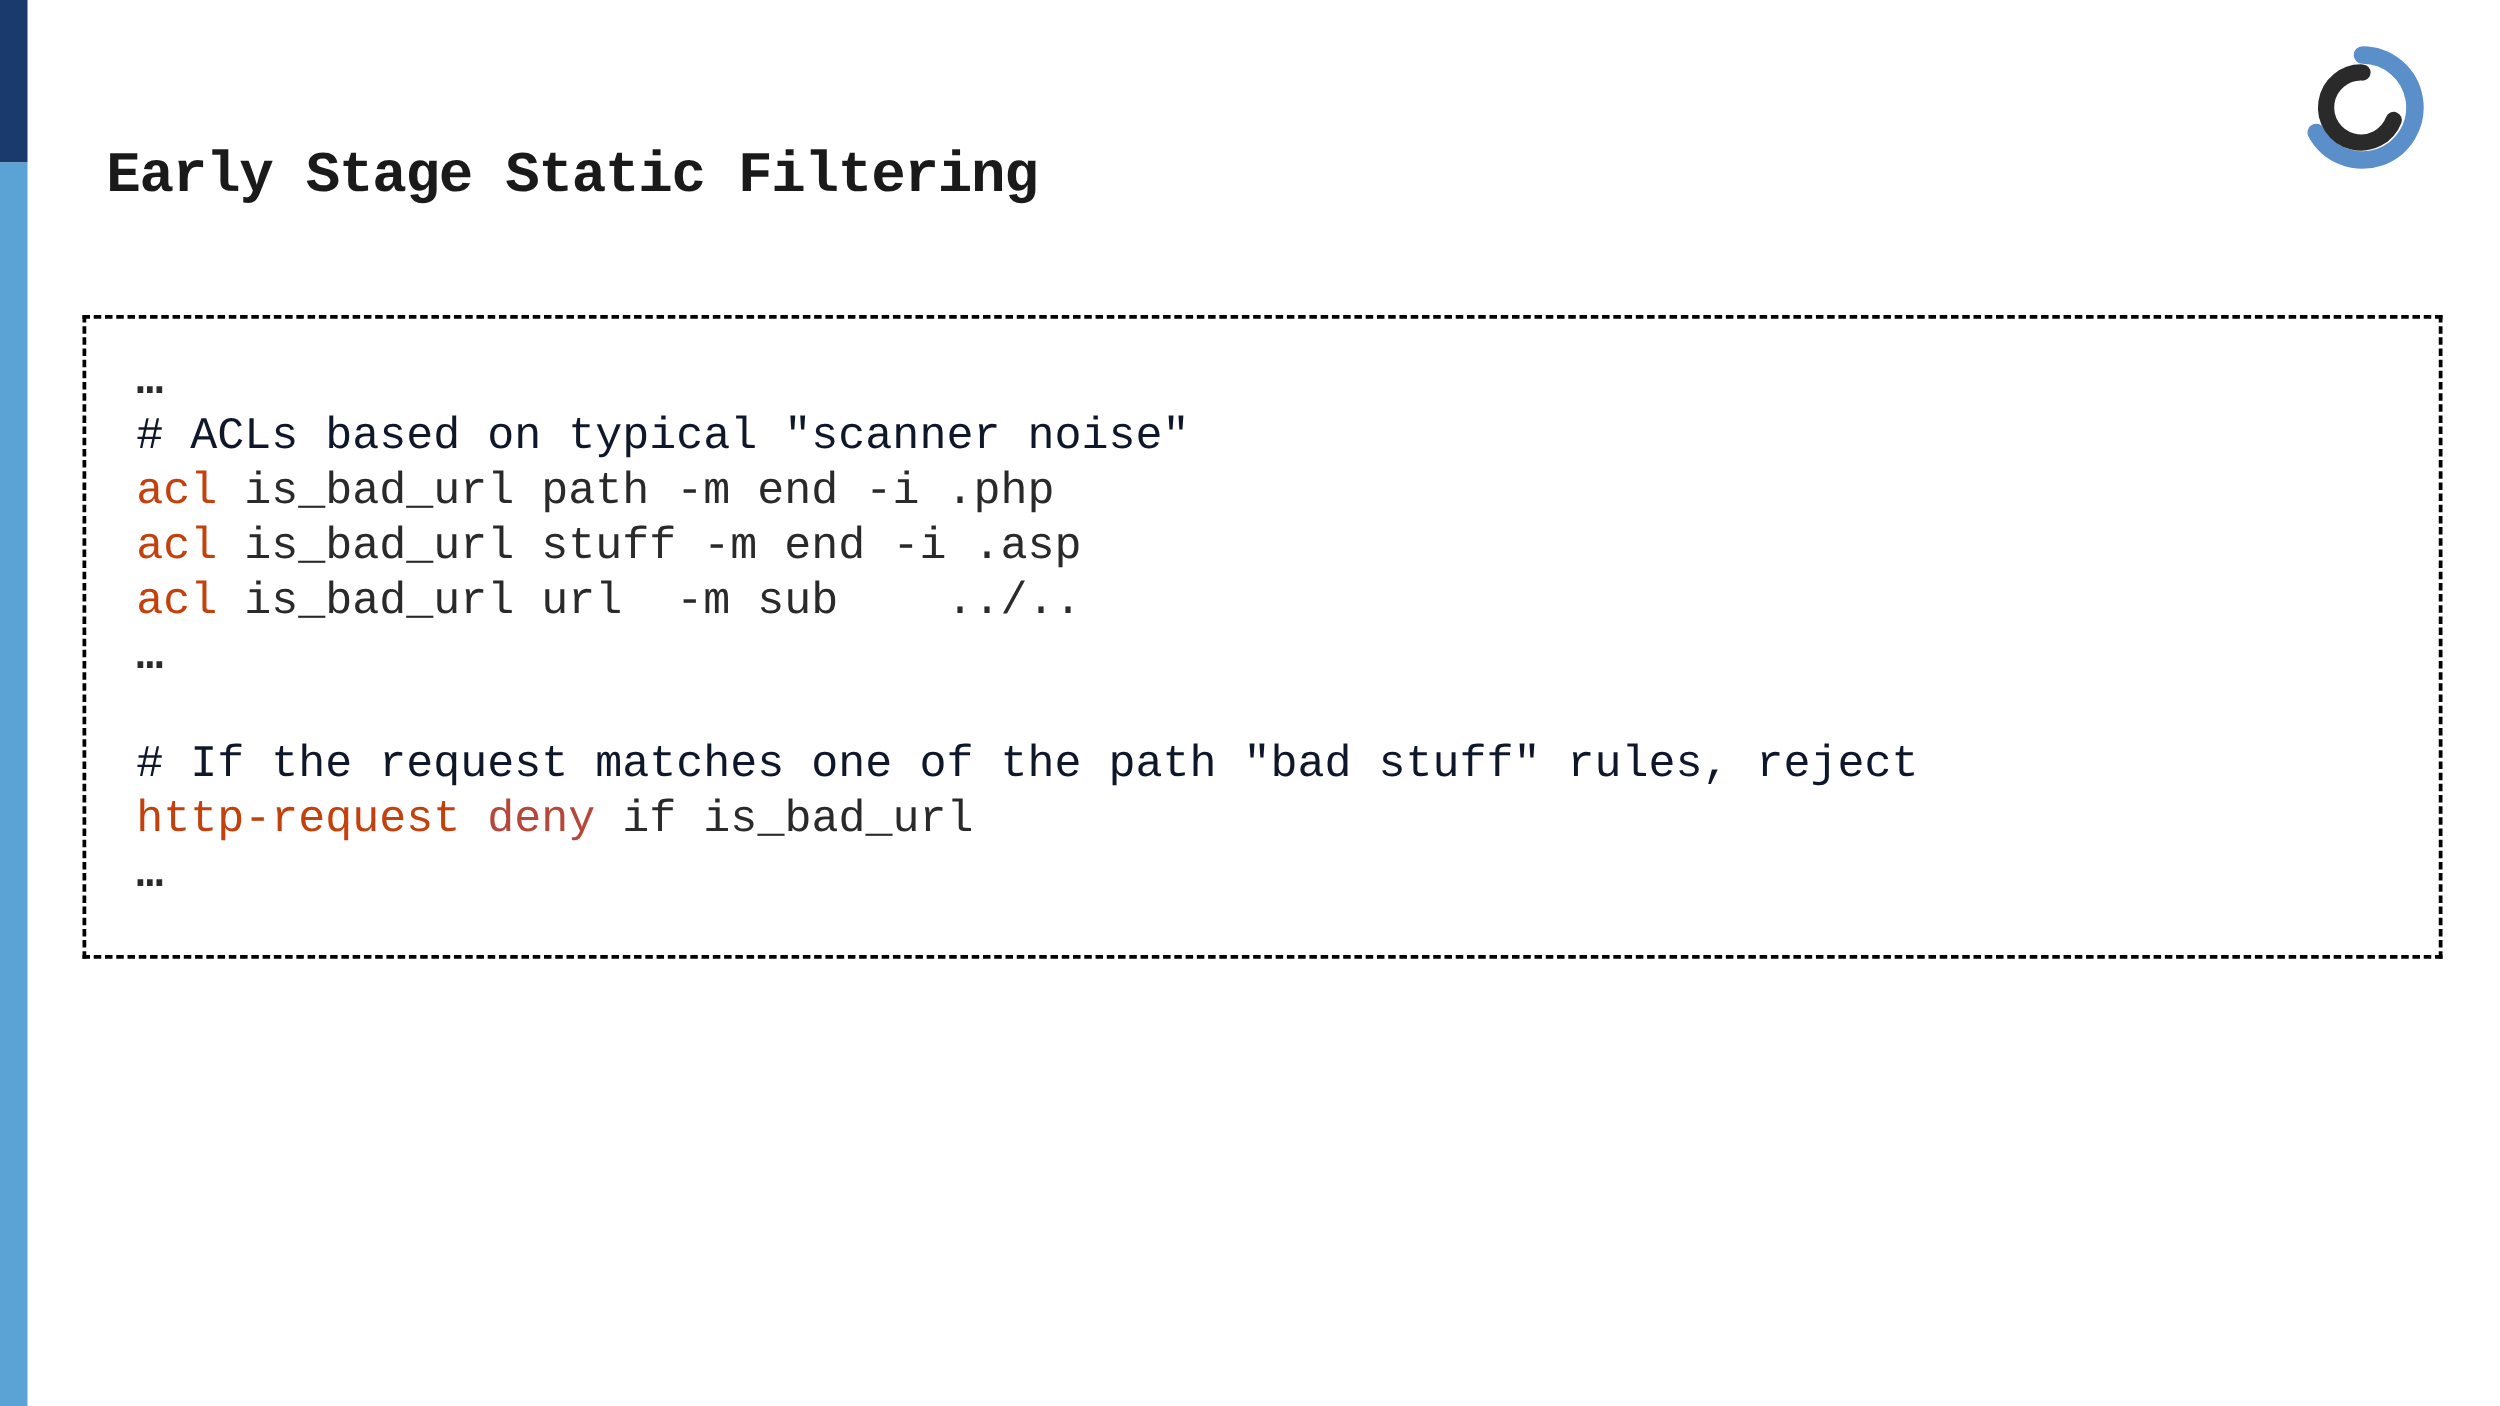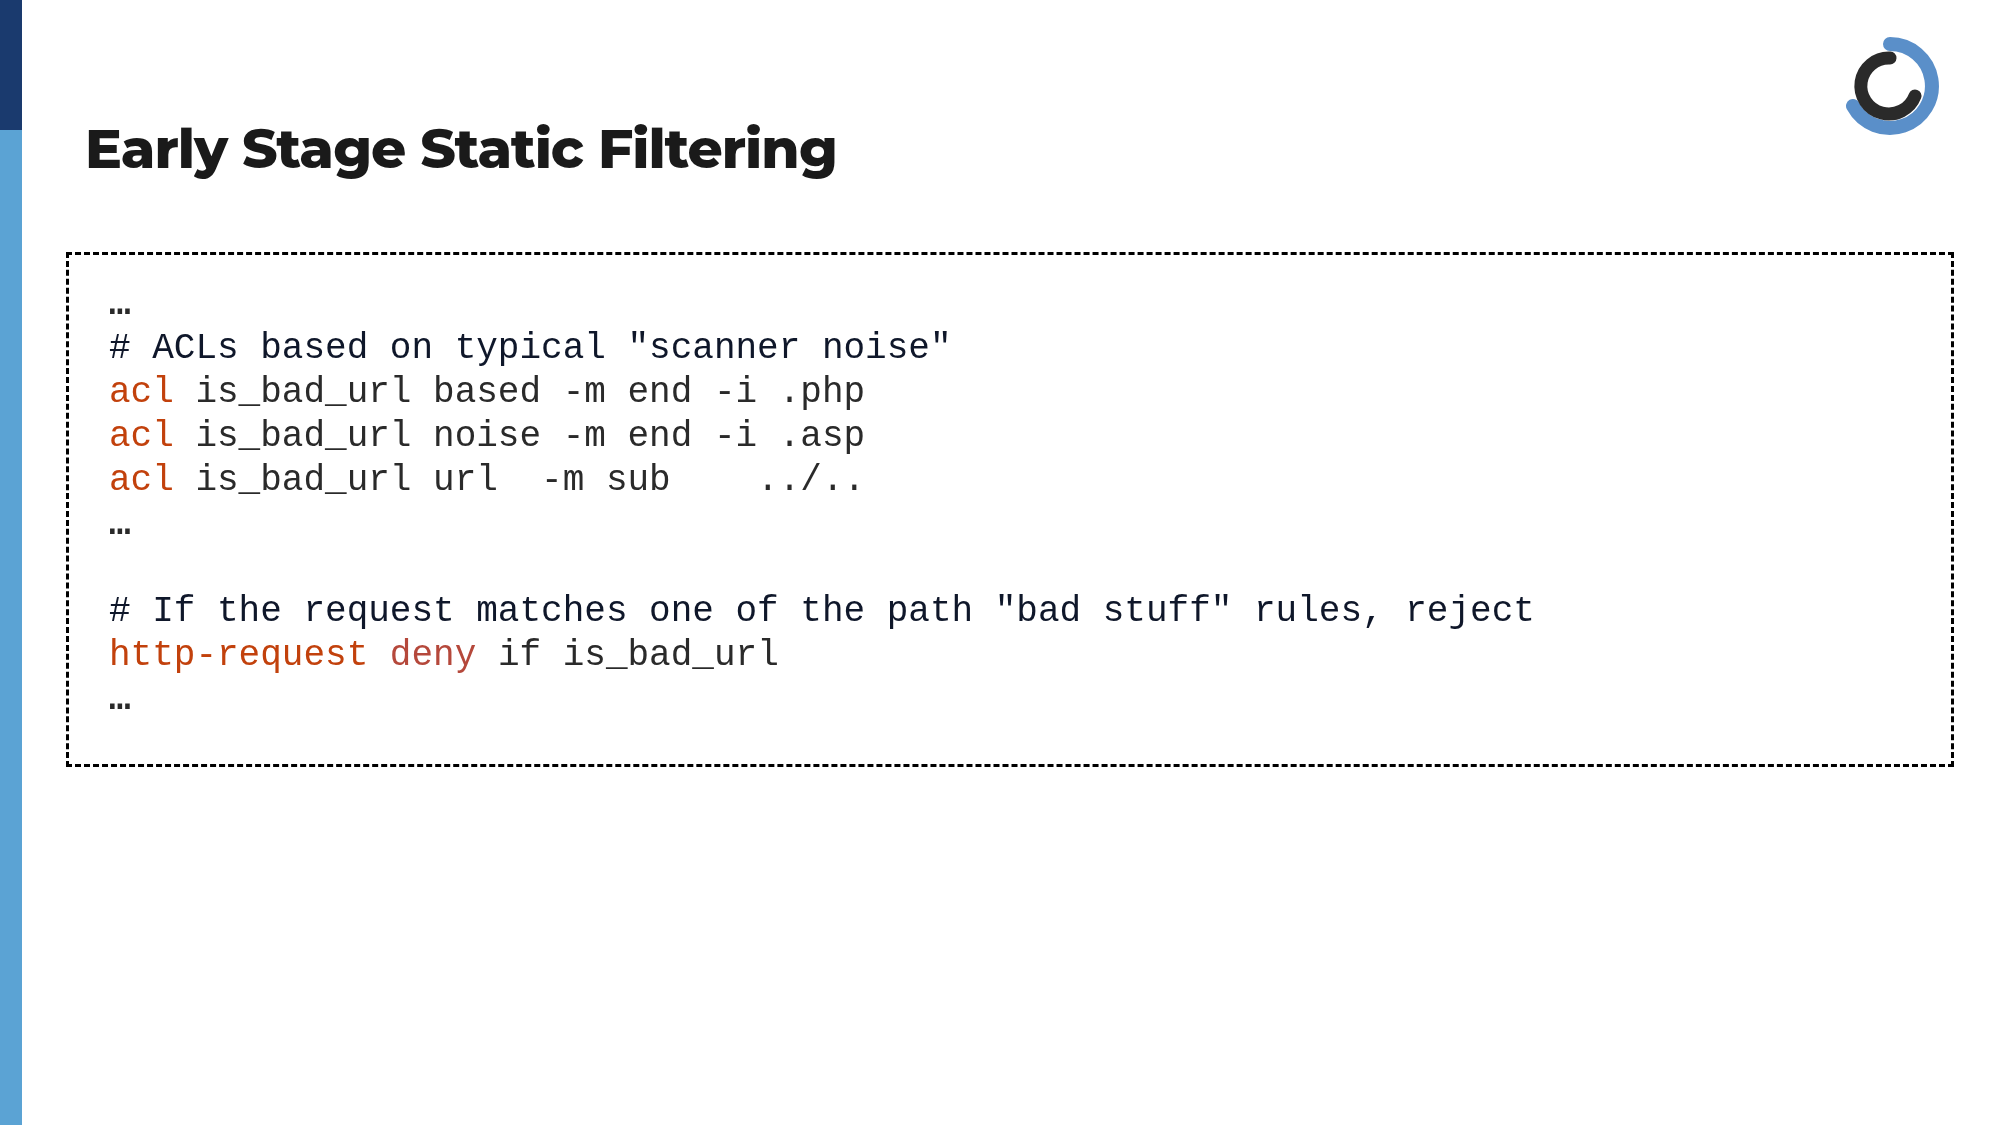--- a/index.html
+++ b/index.html
@@ -24,24 +24,25 @@
     left: 0;
     top: 130px;
     width: 22px;
     height: 995px;
     background: #5ba3d4;
   }
   .title {
     position: absolute;
     left: 85px;
     top: 115px;
-    font-size: 55px;
+    font-size: 46px;
     font-weight: 800;
     color: #1a1a1a;
     letter-spacing: -1px;
+    font-family: Liberation Mono, monospace;
   }
   .logo {
     position: absolute;
     right: 60px;
     top: 36px;
     width: 100px;
     height: 100px;
   }
   .code-box {
     position: absolute;
@@ -75,20 +76,20 @@
     <path d="M 50 8
              A 42 42 0 1 1 13 70" fill="none" stroke="#5a8fc9" stroke-width="14" stroke-linecap="round"></path>
 
     <path d="M 50 22
              A 28 28 0 1 0 75 60" fill="none" stroke="#2a2a2a" stroke-width="13" stroke-linecap="round"></path>
   </svg>
 </div>
 
 <div class="code-box"><span class="tok-ellipsis">…</span>
 <span class="tok-comment"># ACLs based on typical "scanner noise"</span>
-<span class="tok-keyword">acl</span><span> is_bad_url based -m end -i .php</span>
-<span class="tok-keyword">acl</span><span> is_bad_url noise -m end -i .asp</span>
+<span class="tok-keyword">acl</span><span> is_bad_url path -m end -i .php</span>
+<span class="tok-keyword">acl</span><span> is_bad_url stuff -m end -i .asp</span>
 <span class="tok-keyword">acl</span><span> is_bad_url url  -m sub    ../..</span>
 <span class="tok-ellipsis">…</span>
 <span></span>
 <span class="tok-comment"># If the request matches one of the path "bad stuff" rules, reject</span>
 <span class="tok-keyword">http-request</span><span class="tok-deny"> deny</span><span> if is_bad_url</span>
 <span class="tok-ellipsis">…</span></div>
 
 </body></html>

